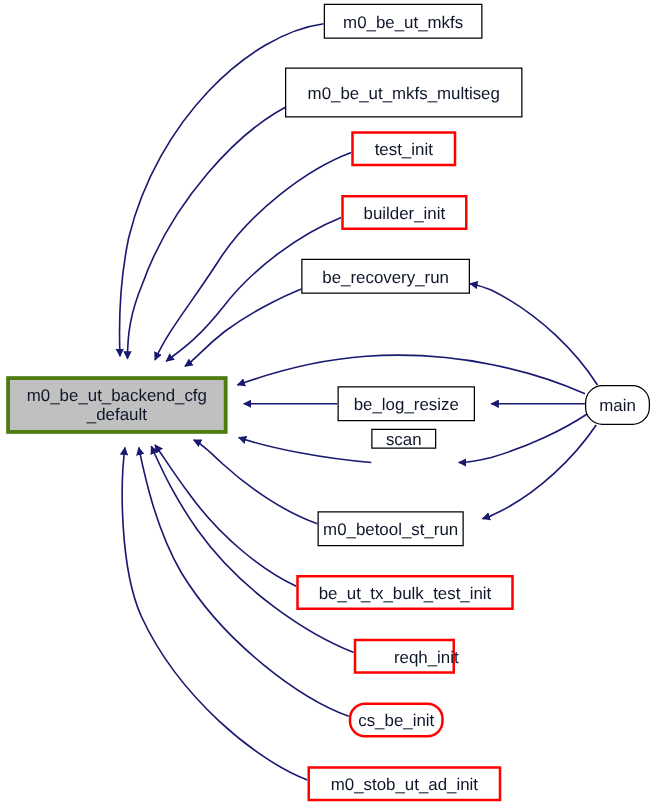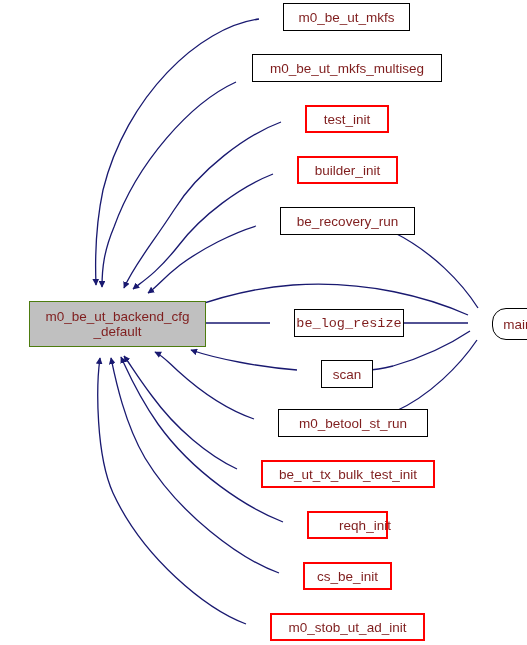--- a/index.html
+++ b/index.html
@@ -24,34 +24,33 @@
   }
   .gnode {
     position: absolute;
     box-sizing: border-box;
     display: flex;
     align-items: center;
     justify-content: center;
     text-align: center;
     background: #ffffff;
     border: 1px solid #000000;
-    color: #7f1d1d;
+    color: #0f172a;
     font-size: 13.5px;
     line-height: 15px;
     letter-spacing: 0px;
     white-space: pre-line;
     z-index: 5;
-    margin-left: 24px;
   }
   .gnode.red {
     border: 2px solid #ff0000;
   }
   .gnode.center {
     background: #c0c0c0;
-    border: 1px solid #4d7c0f;
+    border: 3px solid #4d7c0f;
     font-size: 13.5px;
   }
   .gnode .lbl {
     display: block;
     padding: 0 4px;
   }
 </style>
 </head>
 <body>
 
@@ -81,27 +80,27 @@
         <path d="M468,323 L393,323"></path>
         <path d="M470,331 C452,343 424,357 393,366 C381,369 374,370 367,370"></path>
         <path d="M477,340 C460,365 430,396 394,412 C391,414 389,414 386,415"></path>
       </g>
   </svg>
 
   <div id="nodes-group">
       <div class="gnode center" style="left: 5px; top: 301px; width: 177px; height: 46px;"><span class="lbl">m0_be_ut_backend_cfg
 _default</span></div>
       <div class="gnode" style="left: 259px; top: 3px; width: 127px; height: 28px;"><span class="lbl">m0_be_ut_mkfs</span></div>
-      <div class="gnode" style="left: 228px; top: 54px; width: 190px; height: 28px;"><span class="lbl">m0_be_ut_mkfs_multiseg</span></div>
+      <div class="gnode" style="left: 228px; top: 54px; width: 190px; height: 40px;"><span class="lbl">m0_be_ut_mkfs_multiseg</span></div>
       <div class="gnode red" style="left: 281px; top: 105px; width: 84px; height: 28px; text-align: right;"><span class="lbl">test_init</span></div>
       <div class="gnode red" style="left: 273px; top: 156px; width: 101px; height: 28px; text-align: center;"><span class="lbl">builder_init</span></div>
-      <div class="gnode" style="left: 256px; top: 207px; width: 135px; height: 28px;"><span class="lbl">be_recovery_run</span></div>
-      <div class="gnode" style="left: 270px; top: 309px; width: 110px; height: 28px; font-family: Liberation Mono, monospace;"><span class="lbl">be_log_resize</span></div>
-      <div class="gnode" style="left: 297px; top: 360px; width: 52px; height: 28px;"><span class="lbl">scan</span></div>
-      <div class="gnode" style="left: 254px; top: 409px; width: 150px; height: 28px;"><span class="lbl">m0_betool_st_run</span></div>
+      <div class="gnode" style="left: 241px; top: 207px; width: 135px; height: 28px;"><span class="lbl">be_recovery_run</span></div>
+      <div class="gnode" style="left: 270px; top: 309px; width: 110px; height: 28px;"><span class="lbl">be_log_resize</span></div>
+      <div class="gnode" style="left: 297px; top: 343px; width: 52px; height: 16px;"><span class="lbl">scan</span></div>
+      <div class="gnode" style="left: 254px; top: 409px; width: 117px; height: 28px;"><span class="lbl">m0_betool_st_run</span></div>
       <div class="gnode red" style="left: 237px; top: 460px; width: 174px; height: 28px; text-align: right;"><span class="lbl">be_ut_tx_bulk_test_init</span></div>
       <div class="gnode red" style="left: 283px; top: 511px; width: 81px; height: 28px; padding-left: 35px;"><span class="lbl">reqh_init</span></div>
-      <div class="gnode red" style="left: 279px; top: 562px; width: 89px; height: 28px;"><span class="lbl">cs_be_init</span></div>
+      <div class="gnode red" style="left: 279px; top: 562px; width: 76px; height: 28px; border-radius: 13px;"><span class="lbl">cs_be_init</span></div>
       <div class="gnode red" style="left: 246px; top: 613px; width: 155px; height: 28px; justify-content: center;"><span class="lbl">m0_stob_ut_ad_init</span></div>
       <div class="gnode" style="left: 468px; top: 308px; width: 52px; height: 32px; border-radius: 14px;"><span class="lbl">main</span></div>
     </div>
 
 </div>
 
 </body></html>

